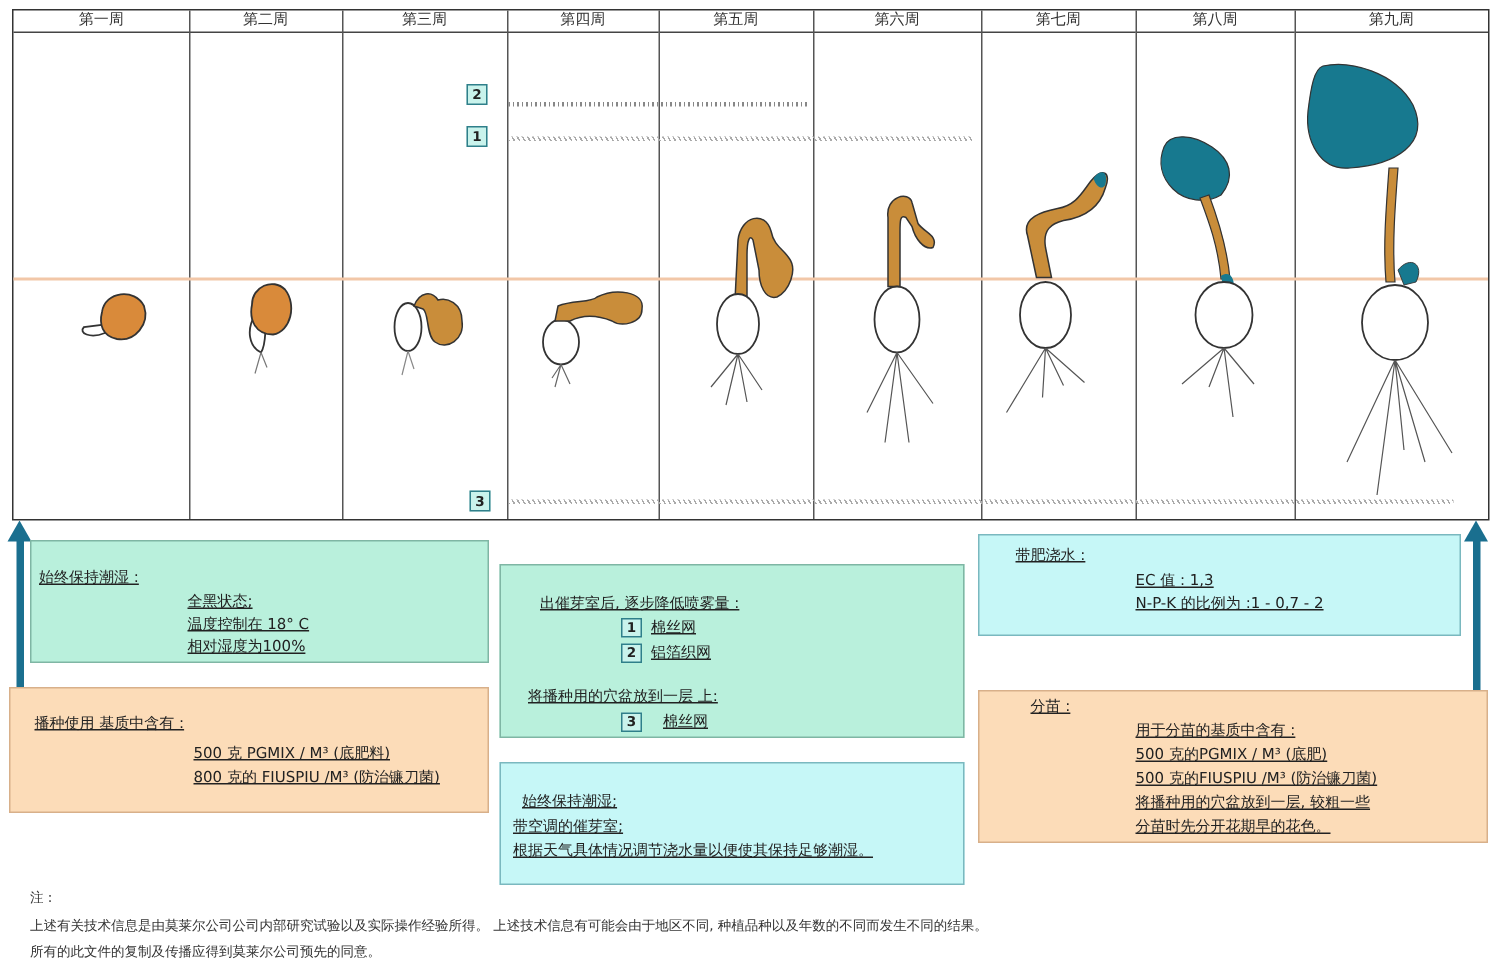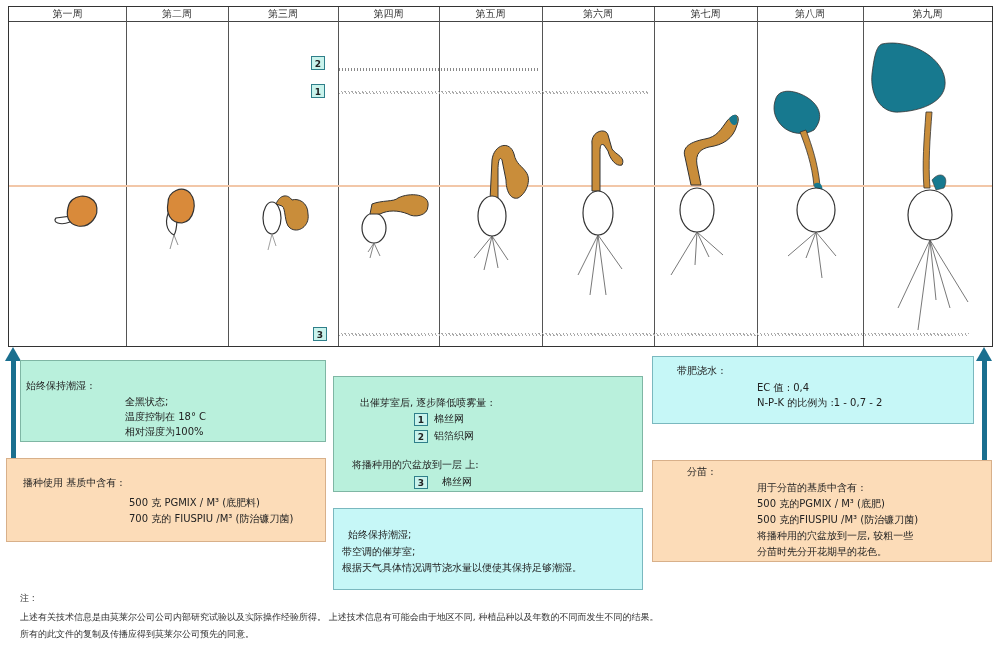--- a/index.html
+++ b/index.html
@@ -14,21 +14,21 @@
   .net { position:absolute; height:3px; }
   .net.dots { background: repeating-linear-gradient(90deg, #888 0 1px, transparent 1px 3px); }
   .net.wave { background: repeating-linear-gradient(60deg, #aaa 0 1px, transparent 1px 3px); }
   .num-badge { position:absolute; width:14px; height:14px; background:#c9f3ec;
                border:1px solid #2f7f8a; font-size:9px; font-weight:bold;
                text-align:center; line-height:14px; color:#222; box-sizing:border-box; }
   .box { position:absolute; box-sizing:border-box; font-size:10px; line-height:15px; }
   .box.green { background:#b9f0dc; border:1px solid #7fb6a4; }
   .box.cyan { background:#c6f7f7; border:1px solid #7ab8bf; }
   .box.orange { background:#fcdcb8; border:1px solid #d8b08a;padding-left:19px; }
-  .box .line { position:absolute; white-space:nowrap; }
+  .box .line { position:absolute; white-space:nowrap;text-decoration:underline; }
   .arrow { position:absolute; width:5px; background:#1a6f8f; }
   .arrow-head { position:absolute; width:0; height:0;
                 border-left:8px solid transparent; border-right:8px solid transparent;
                 border-bottom:14px solid #1a6f8f; }
   .note { position:absolute; left:20px; font-size:9px; color:#333; white-space:nowrap; }
   .inline-badge { display:inline-block; width:14px; height:13px; background:#c9f3ec;
                   border:1px solid #2f7f8a; font-size:9px; font-weight:bold; text-align:center;
                   line-height:13px; margin-right:6px; vertical-align:middle; box-sizing:border-box; }
   svg { position:absolute; overflow:visible; }
 </style>
@@ -132,21 +132,21 @@
 <div class="box green" style="left:20px;top:360px;width:306px;height:82px">
   <div class="line" style="left:5px;top:17px">始终保持潮湿 :</div>
   <div class="line" style="left:104px;top:33px">全黑状态;</div>
   <div class="line" style="left:104px;top:48px">温度控制在 18° C</div>
   <div class="line" style="left:104px;top:63px">相对湿度为100%</div>
 </div>
 
 <div class="box orange" style="left:6px;top:458px;width:320px;height:84px">
   <div class="line" style="left:16px;top:16px">播种使用 基质中含有 :</div>
   <div class="line" style="left:122px;top:36px">500 克 PGMIX / M³    (底肥料)</div>
-  <div class="line" style="left:122px;top:52px">700 克的 FIUSPIU /M³  (防治镰刀菌)</div>
+  <div class="line" style="left:122px;top:52px">800 克的 FIUSPIU /M³  (防治镰刀菌)</div>
 </div>
 
 <div class="box green" style="left:333px;top:376px;width:310px;height:116px">
   <div class="line" style="left:26px;top:18px">出催芽室后,   逐步降低喷雾量 :</div>
   <div class="line" style="left:80px;top:34px">
     <span class="inline-badge">1</span><span>棉丝网</span>
   </div>
   <div class="line" style="left:80px;top:51px">
     <span class="inline-badge">2</span><span>铝箔织网</span>
   </div>
@@ -157,21 +157,21 @@
 </div>
 
 <div class="box cyan" style="left:333px;top:508px;width:310px;height:82px">
   <div class="line" style="left:14px;top:18px">始终保持潮湿;</div>
   <div class="line" style="left:8px;top:35px">带空调的催芽室;</div>
   <div class="line" style="left:8px;top:51px">根据天气具体情况调节浇水量以便使其保持足够潮湿。</div>
 </div>
 
 <div class="box cyan" style="left:652px;top:356px;width:322px;height:68px">
   <div class="line" style="left:24px;top:6px">带肥浇水 :</div>
-  <div class="line" style="left:104px;top:23px">EC 值 : 0,4</div>
+  <div class="line" style="left:104px;top:23px">EC 值 : 1,3</div>
   <div class="line" style="left:104px;top:38px">N-P-K 的比例为 :1 - 0,7 - 2</div>
 </div>
 
 <div class="box orange" style="left:652px;top:460px;width:340px;height:102px">
   <div class="line" style="left:34px;top:3px">分苗 :</div>
   <div class="line" style="left:104px;top:19px">用于分苗的基质中含有 :</div>
   <div class="line" style="left:104px;top:35px">500 克的PGMIX / M³    (底肥)</div>
   <div class="line" style="left:104px;top:51px">500 克的FIUSPIU /M³   (防治镰刀菌)</div>
   <div class="line" style="left:104px;top:67px">将播种用的穴盆放到一层,  较粗一些</div>
   <div class="line" style="left:104px;top:83px">分苗时先分开花期早的花色。</div>

